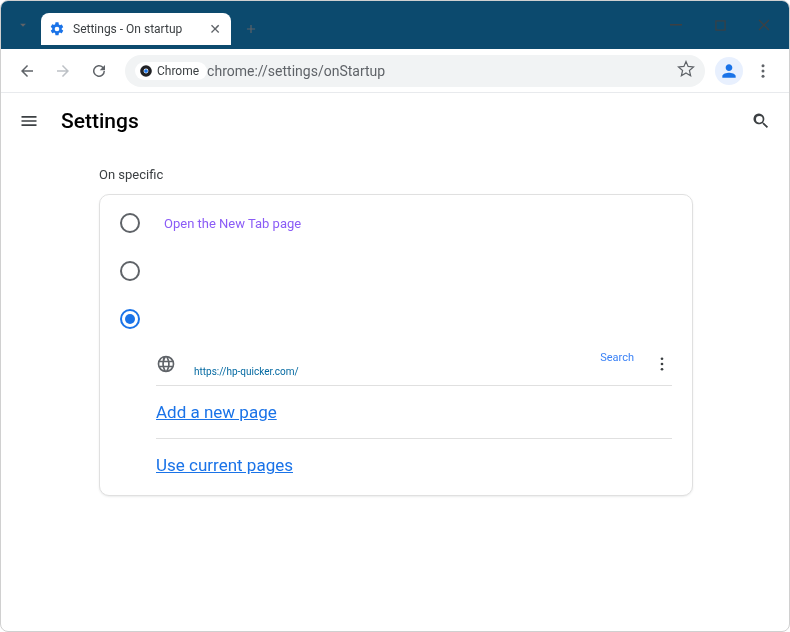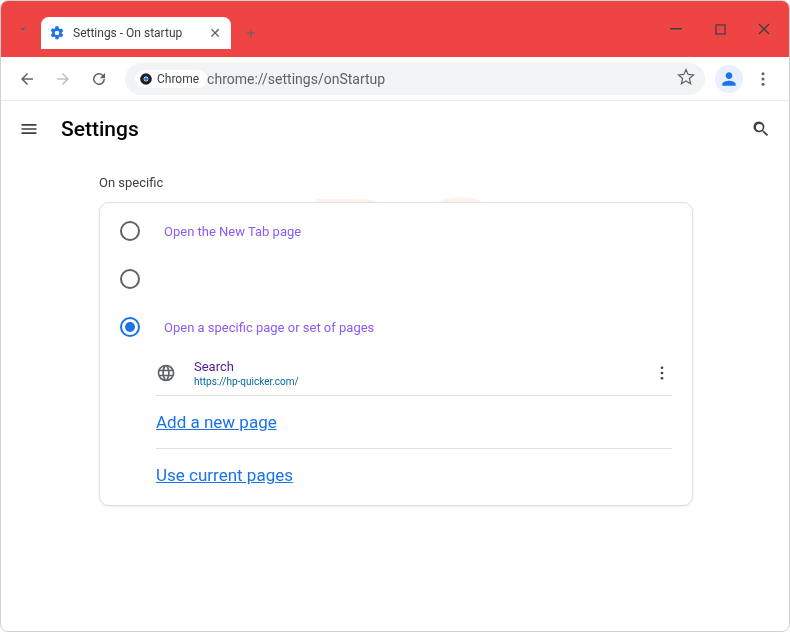--- a/index.html
+++ b/index.html
@@ -4,21 +4,21 @@
 <style>
 * { margin: 0; padding: 0; box-sizing: border-box; font-family: "Segoe UI", Roboto, Arial, sans-serif; }
 body { width: 790px; height: 632px; background: #fff; border: 1px solid #d0d0d0; border-radius: 8px; overflow: hidden; position: relative; }
 
 
 .watermark { position: absolute; inset: 0; display: flex; flex-direction: column; align-items: center; justify-content: center; pointer-events: none; opacity: 0.08; z-index: 0; }
 .watermark .pc { font-size: 170px; font-weight: 700; font-style: italic; color: #f54a16; line-height: 0.85; letter-spacing: -6px; }
 .watermark .risk { font-size: 120px; font-weight: 700; font-style: italic; color: #555; line-height: 0.9; letter-spacing: -3px; }
 
 
-.titlebar { height: 56px; background: #ef4444; display: flex; align-items: center; padding: 0 6px 0 8px; position: relative; z-index: 1; }
+.titlebar { height: 48px; background: #0c4a6e; display: flex; align-items: center; padding: 0 6px 0 8px; position: relative; z-index: 1; }
 .tab-drop { width: 28px; height: 28px; display: flex; align-items: center; justify-content: center; border-radius: 6px; color: #5f6368; }
 .tab { height: 32px; background: #fff; border-radius: 8px 8px 0 0; display: flex; align-items: center; padding: 0 8px; margin: 8px 0 0 4px; min-width: 190px; gap: 8px; }
 .tab .favicon { width: 16px; height: 16px; display: flex; align-items: center; justify-content: center; color: #1a73e8; }
 .tab .title { font-size: 12px; color: #3c4043; flex: 1; }
 .tab .close { width: 16px; height: 16px; display: flex; align-items: center; justify-content: center; color: #5f6368; font-size: 14px; }
 .newtab { width: 28px; height: 28px; display: flex; align-items: center; justify-content: center; color: #5f6368; margin: 8px 0 0 6px; }
 .winctrls { margin-left: auto; display: flex; gap: 6px; }
 .winbtn { width: 38px; height: 30px; display: flex; align-items: center; justify-content: center; color: #3c4043; }
 
 
@@ -44,21 +44,21 @@
 .section-label { font-size: 13px; color: #3c4043; margin: 6px 0 12px 98px; }
 .card { width: 594px; margin-left: 98px; background: #fff; border: 1px solid #e0e0e0; border-radius: 10px; box-shadow: 0 1px 2px rgba(60,64,67,0.1); padding: 4px 0; }
 .radio-row { display: flex; align-items: center; padding: 14px 20px; gap: 24px; }
 .radio { width: 20px; height: 20px; border: 2px solid #5f6368; border-radius: 50%; position: relative; flex-shrink: 0; }
 .radio.checked { border-color: #1a73e8; }
 .radio.checked::after { content: ""; position: absolute; inset: 3px; background: #1a73e8; border-radius: 50%; }
 .radio-label { font-size: 13px; color: #8b5cf6; }
 .page-row { display: flex; align-items: center; padding: 8px 20px 8px 56px; gap: 18px; }
 .globe { width: 20px; height: 20px; color: #5f6368; flex-shrink: 0; }
 .page-info { flex: 1; }
-.page-title { font-size: 13px; color: #4c1d95; }
+.page-title { font-size: 11px; color: #3b82f6; text-align: right; }
 .page-url { font-size: 10px; color: #0369a1; margin-top: 2px; }
 .more { width: 20px; height: 20px; color: #3c4043; display: flex; align-items: center; justify-content: center; }
 .divider { height: 1px; background: #e0e0e0; margin-left: 56px; margin-right: 20px; }
 .link-row { padding: 16px 20px 16px 56px; }
 .link-row a { font-size: 17px; color: #1a73e8; text-decoration: underline; }
 </style>
 </head>
 <body>
 
 <div class="watermark">
@@ -173,21 +173,20 @@
       <span class="radio"></span>
       <span class="radio-label">Open the New Tab page</span>
     </div>
 
     <div class="radio-row">
       <span class="radio"></span>
     </div>
 
     <div class="radio-row">
       <span class="radio checked"></span>
-      <span class="radio-label">Open a specific page or set of pages</span>
     </div>
 
     <div class="page-row">
       <span class="globe">
         <svg viewBox="0 0 24 24" width="20" height="20">
             <path fill="currentColor" d="M12 2a10 10 0 100 20 10 10 0 000-20zm6.93 6h-2.95a15.65 15.65 0 00-1.38-3.56A8.03 8.03 0 0118.93 8zM12 4c.83 1.2 1.48 2.53 1.91 4h-3.82c.43-1.47 1.08-2.8 1.91-4zM4.26 14a7.95 7.95 0 010-4h3.38a16.5 16.5 0 000 4H4.26zm.81 2h2.95c.32 1.25.78 2.45 1.38 3.56A8.03 8.03 0 015.07 16zm2.95-8H5.07a8.03 8.03 0 013.33-3.56A15.65 15.65 0 008.02 8zM12 20c-.83-1.2-1.48-2.53-1.91-4h3.82c-.43 1.47-1.08 2.8-1.91 4zm2.34-6H9.66a14.7 14.7 0 010-4h4.68a14.7 14.7 0 010 4zm.26 5.56c.6-1.11 1.06-2.31 1.38-3.56h2.95a8.03 8.03 0 01-4.33 3.56zM16.36 14a16.5 16.5 0 000-4h3.38a7.95 7.95 0 010 4h-3.38z"></path>
           </svg>
       </span>
       <div class="page-info">
         <div class="page-title">Search</div>

